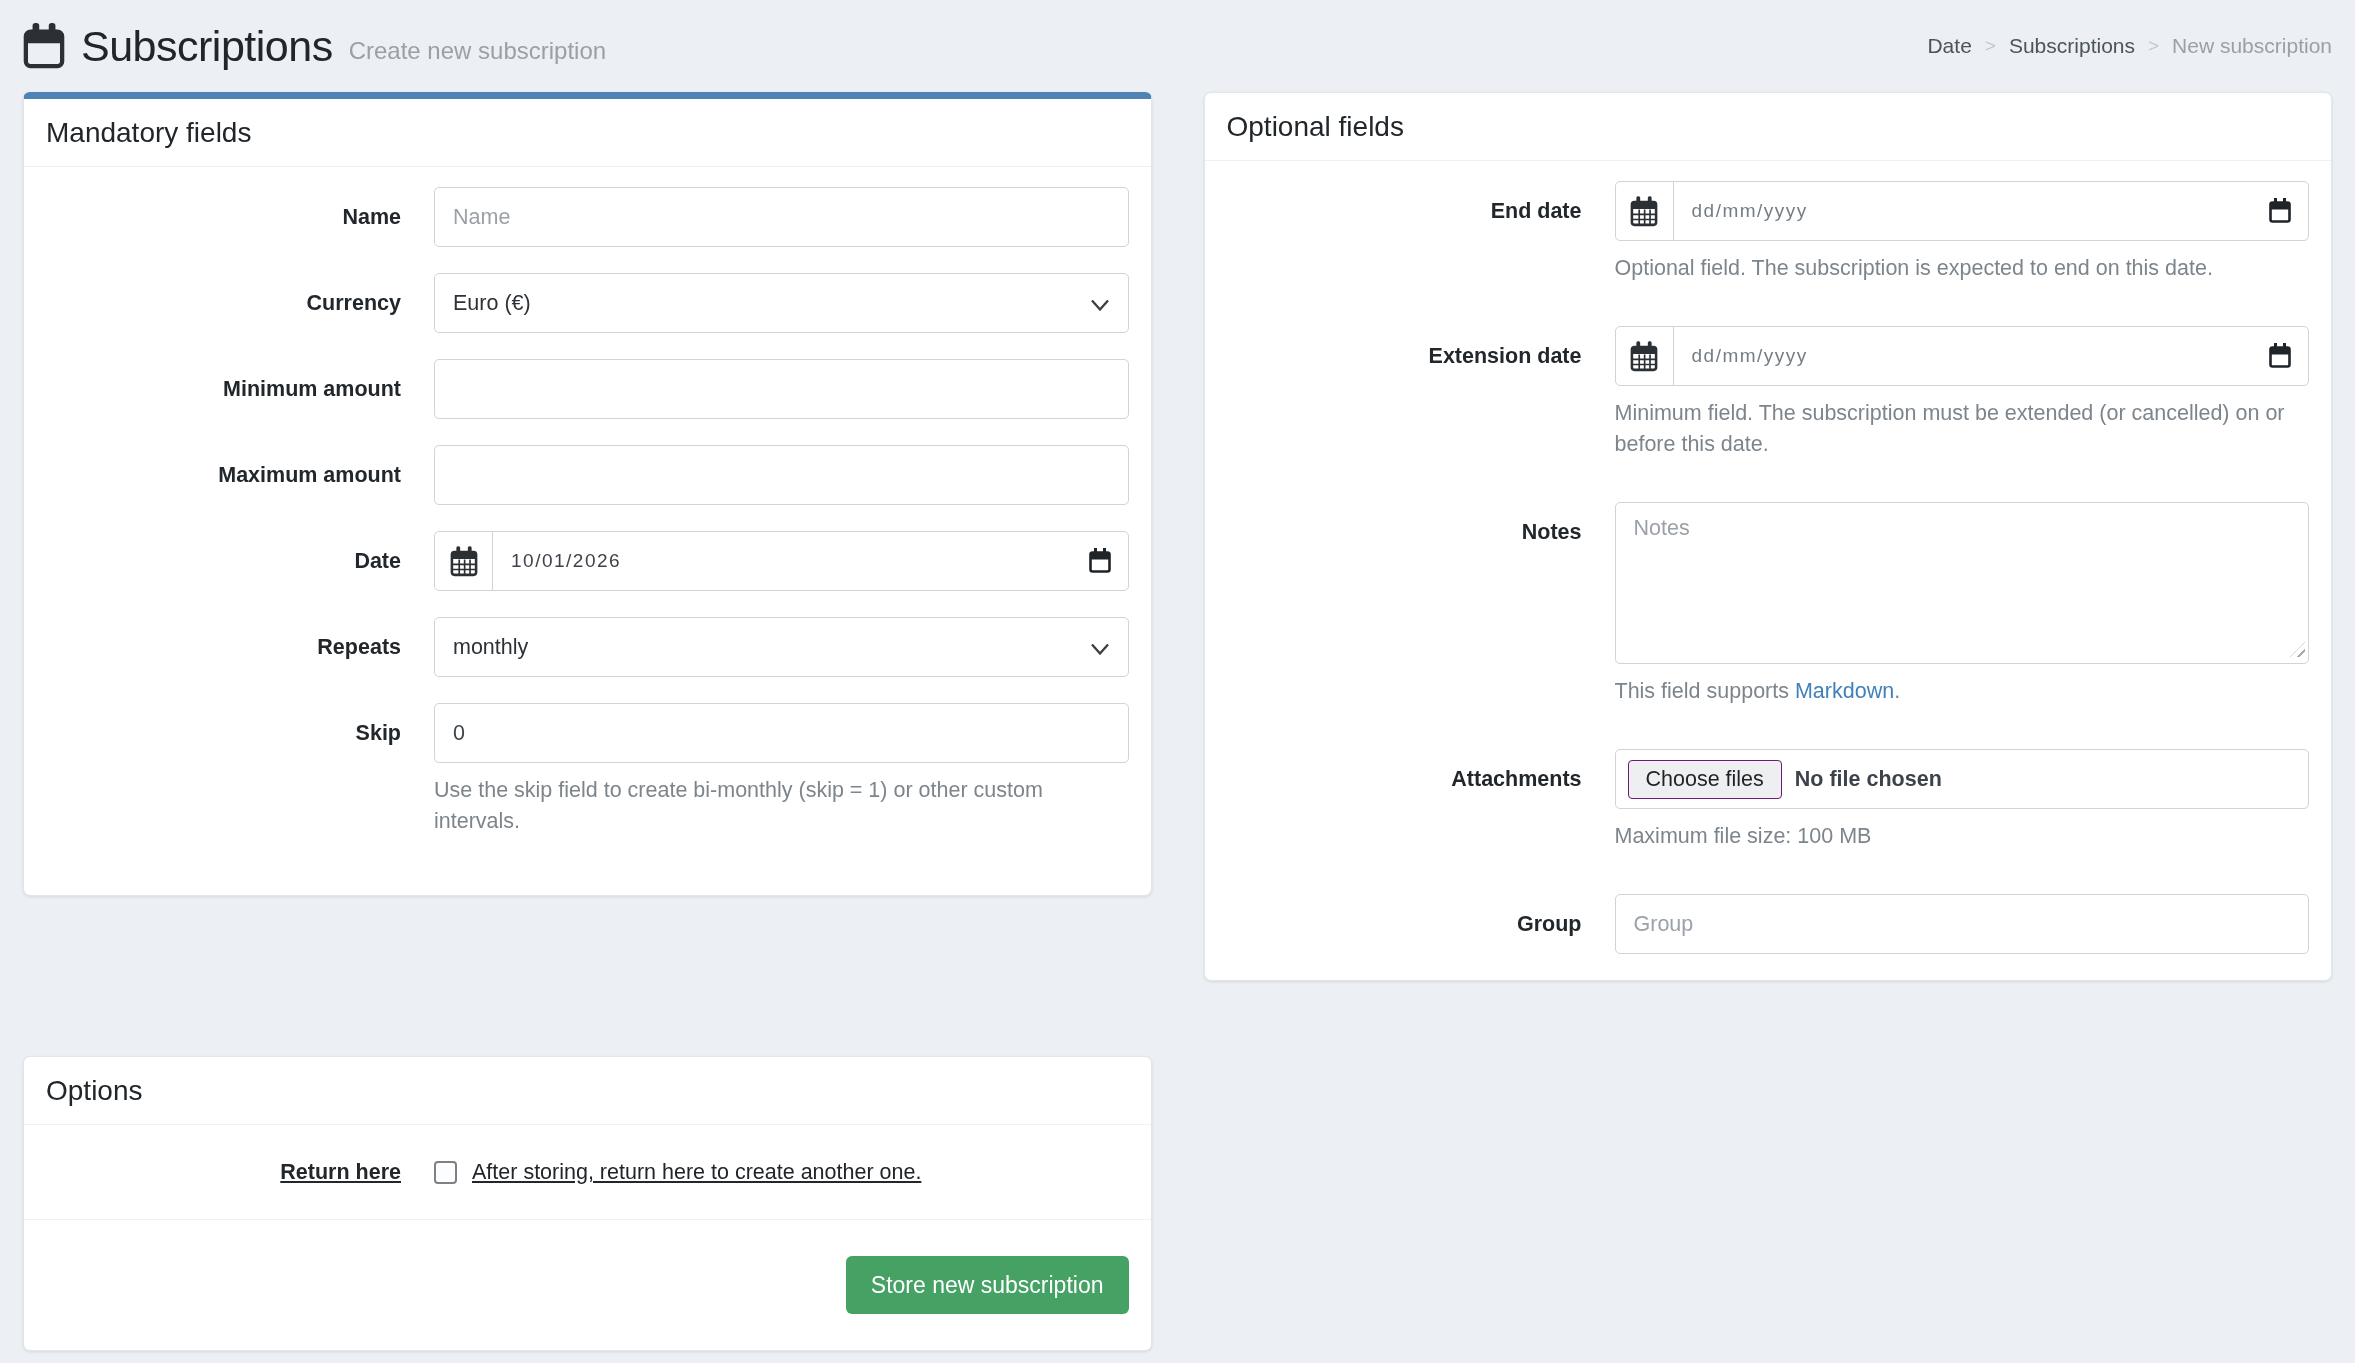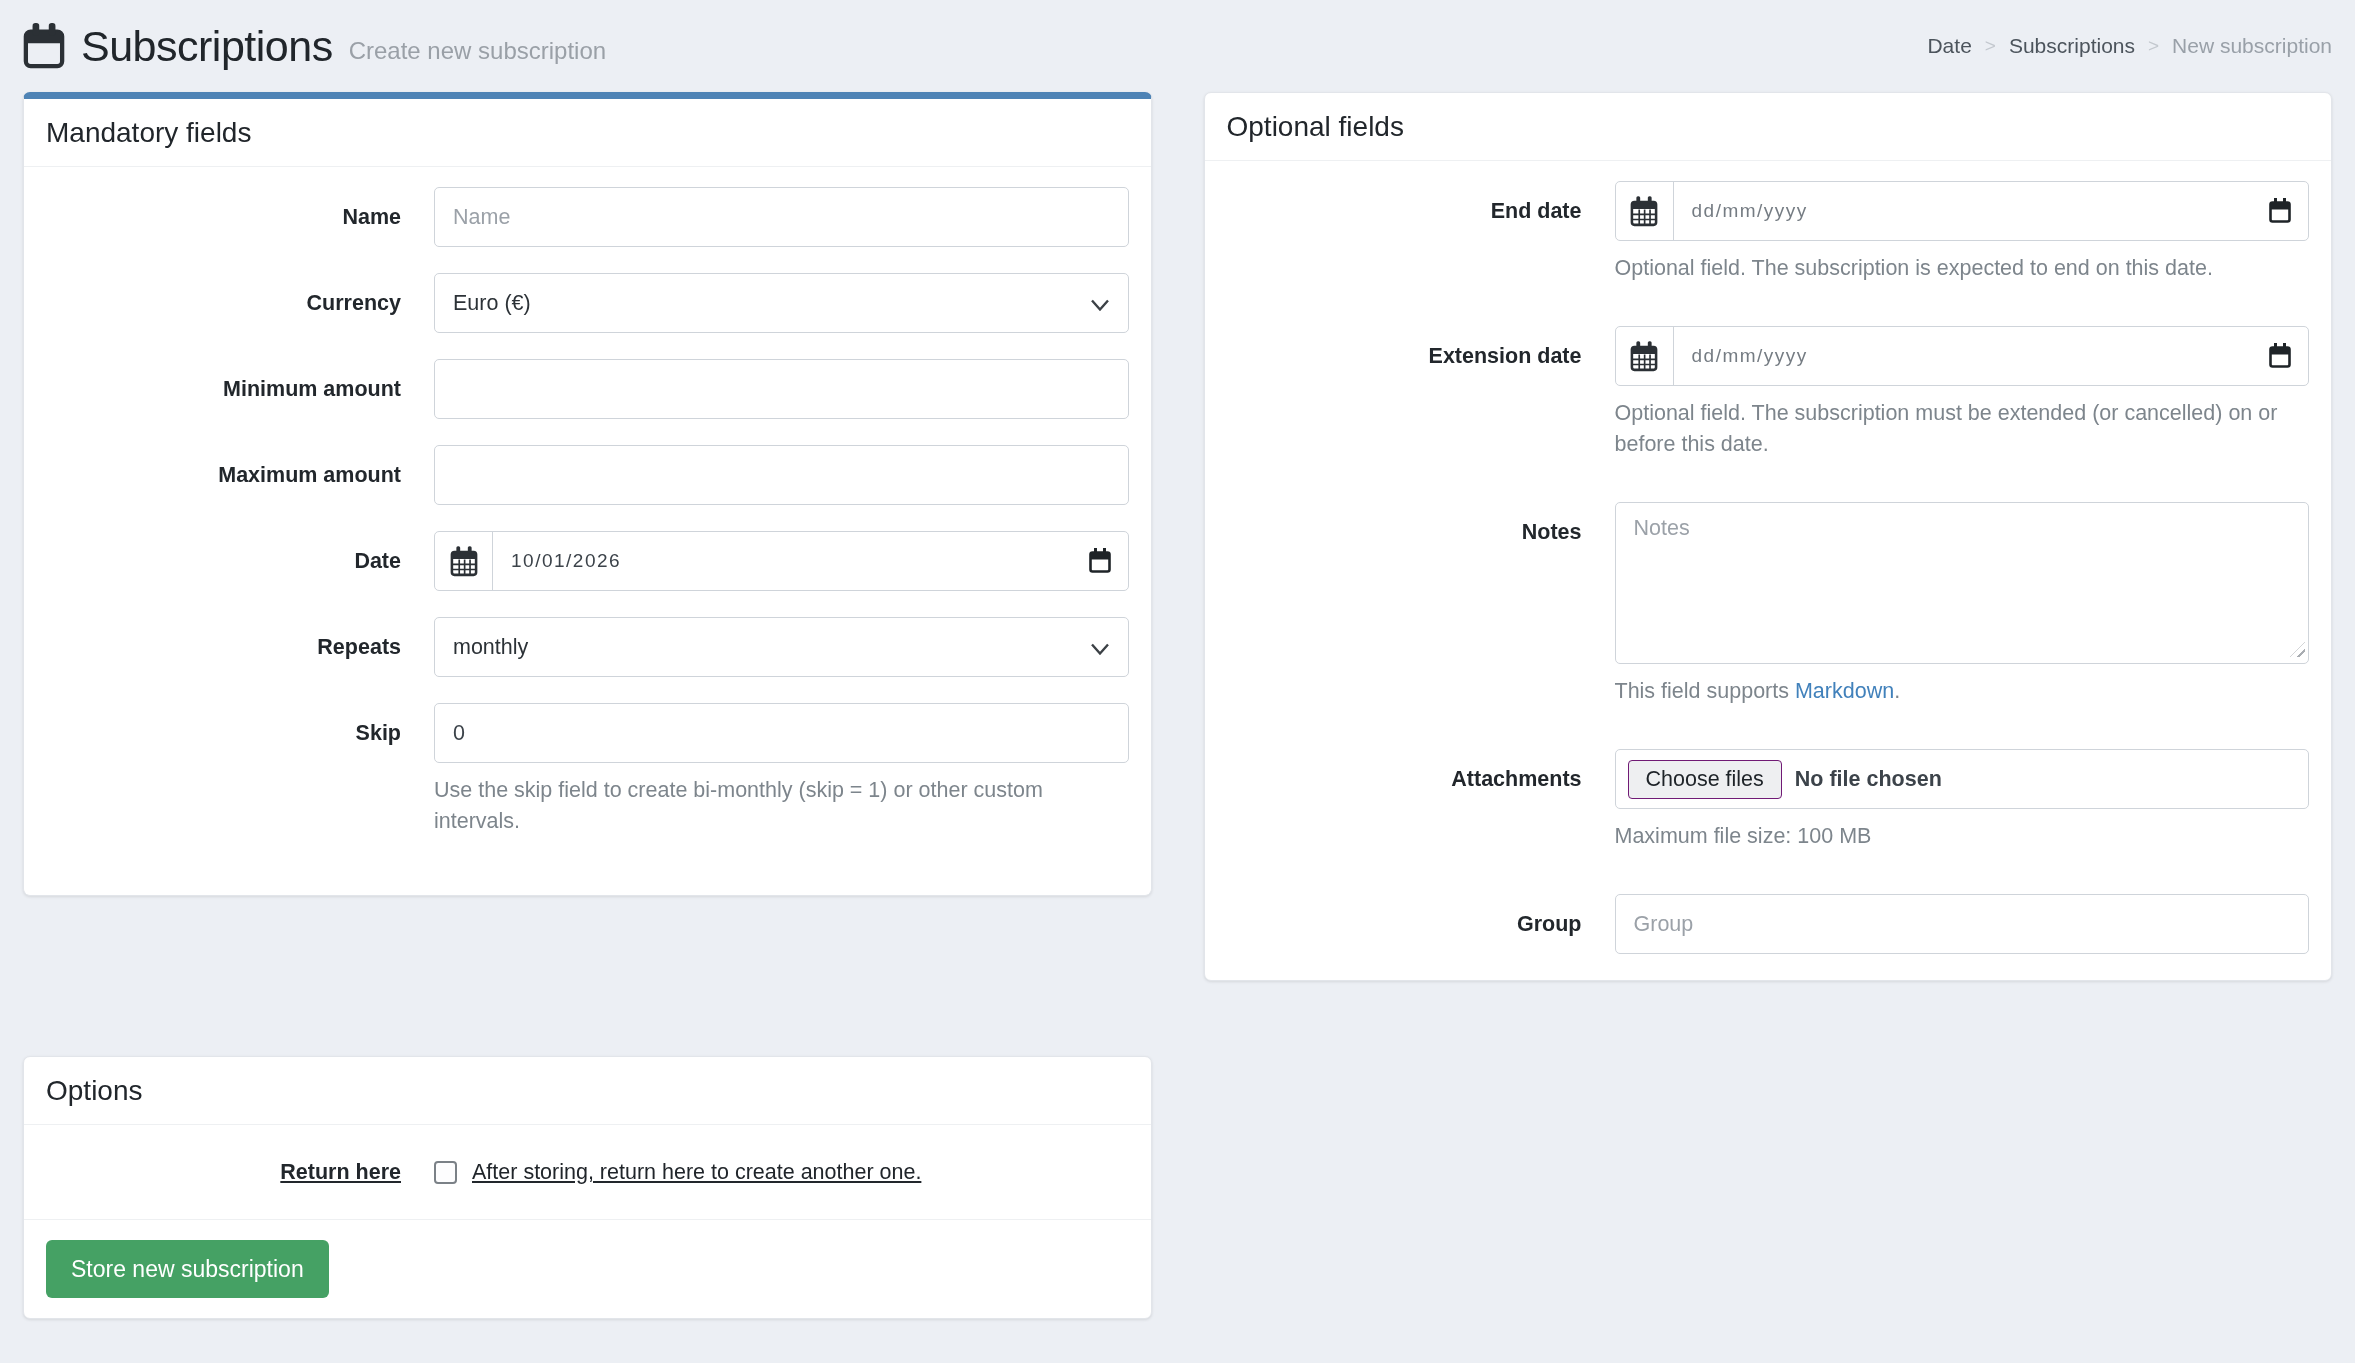--- a/index.html
+++ b/index.html
@@ -34,21 +34,21 @@
     background:#ffffff; border:1px solid #e2e5ea; border-radius:7px;
     box-shadow:0 1px 3px rgba(0,0,0,.10);
   }
   .card-primary { border-top:7px solid var(--accent-blue,#4e83b5); }
   .card-title {
     font-size:28px; font-weight:400; color:#21262b;
     padding:18px 22px 17px 22px; border-bottom:1px solid #eef0f2;
   }
   .card-body { padding:20px 22px 58px 22px; }
   .card-body.tight { padding:32px 22px; }
-  .card-footer { border-top:1px solid #eef0f2; padding:20px 22px; display:flex; }
+  .card-footer { border-top:1px solid #eef0f2; padding:36px 22px; display:flex; justify-content:flex-end; }
   .options-card { margin-top:160px; }
   .card-body-right { padding:20px 22px 26px 22px; }
 
   
   .form-row { display:flex; align-items:flex-start; margin-bottom:26px; }
   .col-right .form-row { margin-bottom:42px; }
   .form-row:last-child { margin-bottom:0; }
   .flabel {
     width:355px; margin-right:33px; flex:0 0 355px;
     text-align:right; font-weight:bold; font-size:21.5px; color:#22272c;
@@ -322,21 +322,21 @@
                 <span class="ig-value ph">dd/mm/yyyy</span>
                 <span class="ig-picker">
                   <svg width="24" height="26" viewBox="0 0 24 26">
                     <rect x="2.5" y="4.5" width="19" height="19" rx="2" fill="none" stroke="#1f2428" stroke-width="2.6"></rect>
                     <rect x="2.5" y="4.5" width="19" height="7" fill="#1f2428"></rect>
                     <rect x="6" y="0" width="3" height="6" fill="#1f2428"></rect>
                     <rect x="15" y="0" width="3" height="6" fill="#1f2428"></rect>
                   </svg>
                 </span>
               </div>
-              <p class="help">Optional field. The subscription must be extended (or cancelled) on or before this date.</p>
+              <p class="help">Minimum field. The subscription must be extended (or cancelled) on or before this date.</p>
             </div>
           </div>
 
           <div class="form-row">
             <label class="flabel">Notes</label>
             <div class="fcontrol">
               <textarea class="notes" placeholder="Notes" style=""></textarea>
               <span class="resize-grip"></span>
               <p class="help"><span>This field supports </span><a>Markdown</a><span>.</span></p>
             </div>

